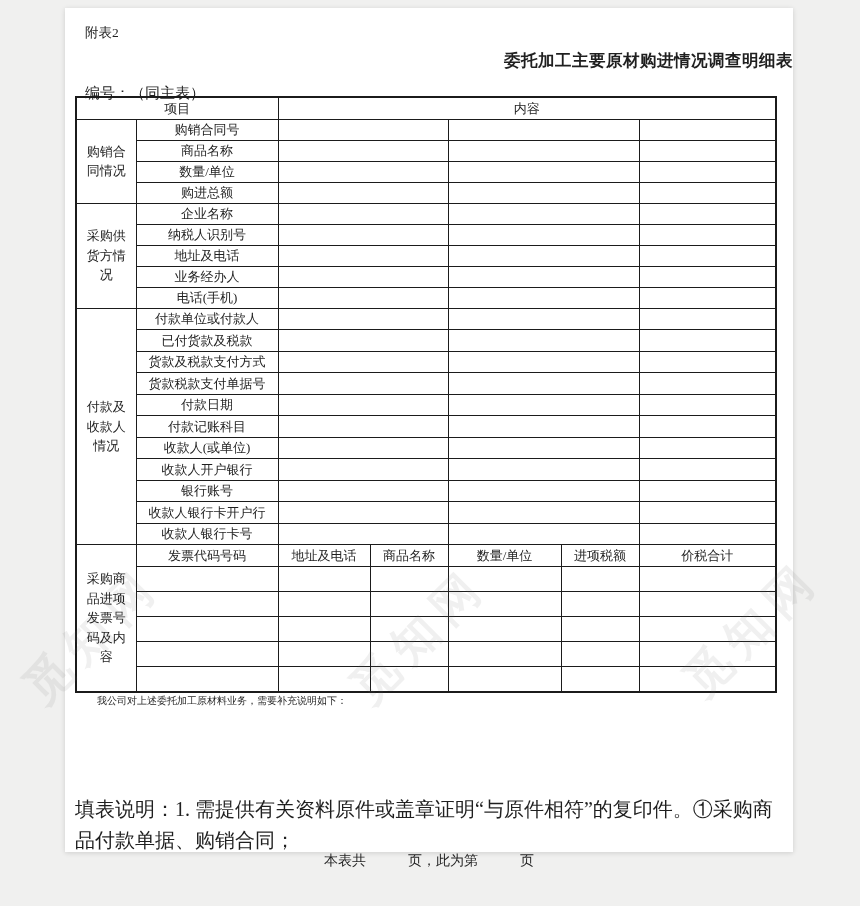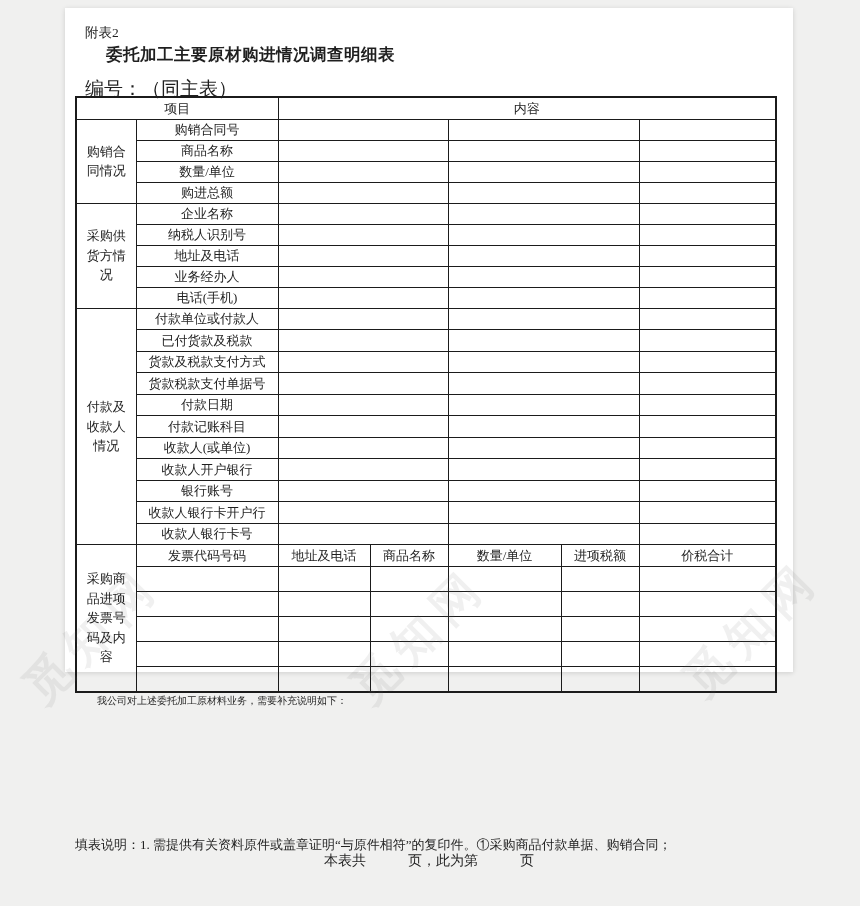--- a/index.html
+++ b/index.html
@@ -6,37 +6,36 @@
   body{
     width:860px;height:906px;
     background:#f0f0ef;
     font-family:"Liberation Serif","DejaVu Serif",serif;
     color:#1f1f1f;
     position:relative;
     overflow:hidden;
   }
   .sheet{
     position:absolute;left:65px;top:8px;
-    width:728px;height:664px;
+    width:728px;height:844px;
     background:#ffffff;
     box-shadow:0 1px 5px rgba(0,0,0,0.14);
   }
   .appendix{
     position:absolute;left:20px;top:16px;
     font-size:13.5px;
   }
   .title{
-    position:absolute;left:0;top:36px;width:100%;
-    text-align:left;font-size:16.5px;font-weight:bold;
+    position:absolute;left:0;top:42px;width:100%;
+    text-align:right;font-size:16.5px;font-weight:bold;
     letter-spacing:0.5px;
-    padding-left:41px;
   }
   .form-number{
-    position:absolute;left:20px;top:68px;
-    font-size:19px;
+    position:absolute;left:20px;top:76px;
+    font-size:15px;
   }
   table.main{
     position:absolute;left:10px;top:88px;
     border-collapse:collapse;table-layout:fixed;
     width:700px;
     font-size:13px;
   }
   table.main td{
     border:1.5px solid #1b1b1b;
     text-align:center;vertical-align:middle;
@@ -48,22 +47,22 @@
   tr.r-hdr{height:22px;}
   tr.r-std{height:21px;}
   tr.r-g3{height:21.5px;}
   tr.r-inv{height:25px;}
   td.grp{padding:0 7px;line-height:1.55;margin-top:36px;}
   .supplement{
     position:absolute;left:32px;top:686px;
     font-size:10px;
   }
   .instructions{
-    position:absolute;left:10px;top:827px;width:712px;
-    font-size:13px;line-height:1.55;
+    position:absolute;left:10px;top:786px;width:712px;
+    font-size:20px;line-height:1.55;
   }
   .page-count{
     position:absolute;left:0;top:844px;width:100%;
     text-align:center;font-size:14px;font-family:Liberation Serif, serif;
   }
   .watermark{
     position:absolute;
     font-size:46px;
     color:rgba(110,110,110,0.10);
     transform:rotate(-45deg);

